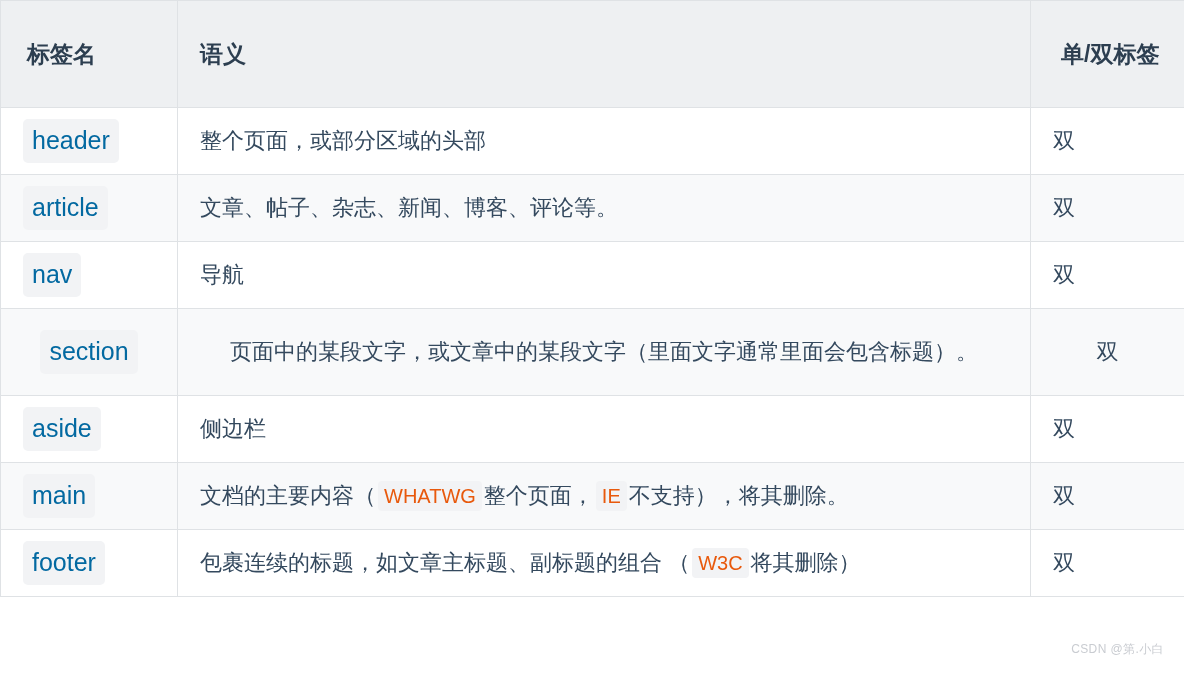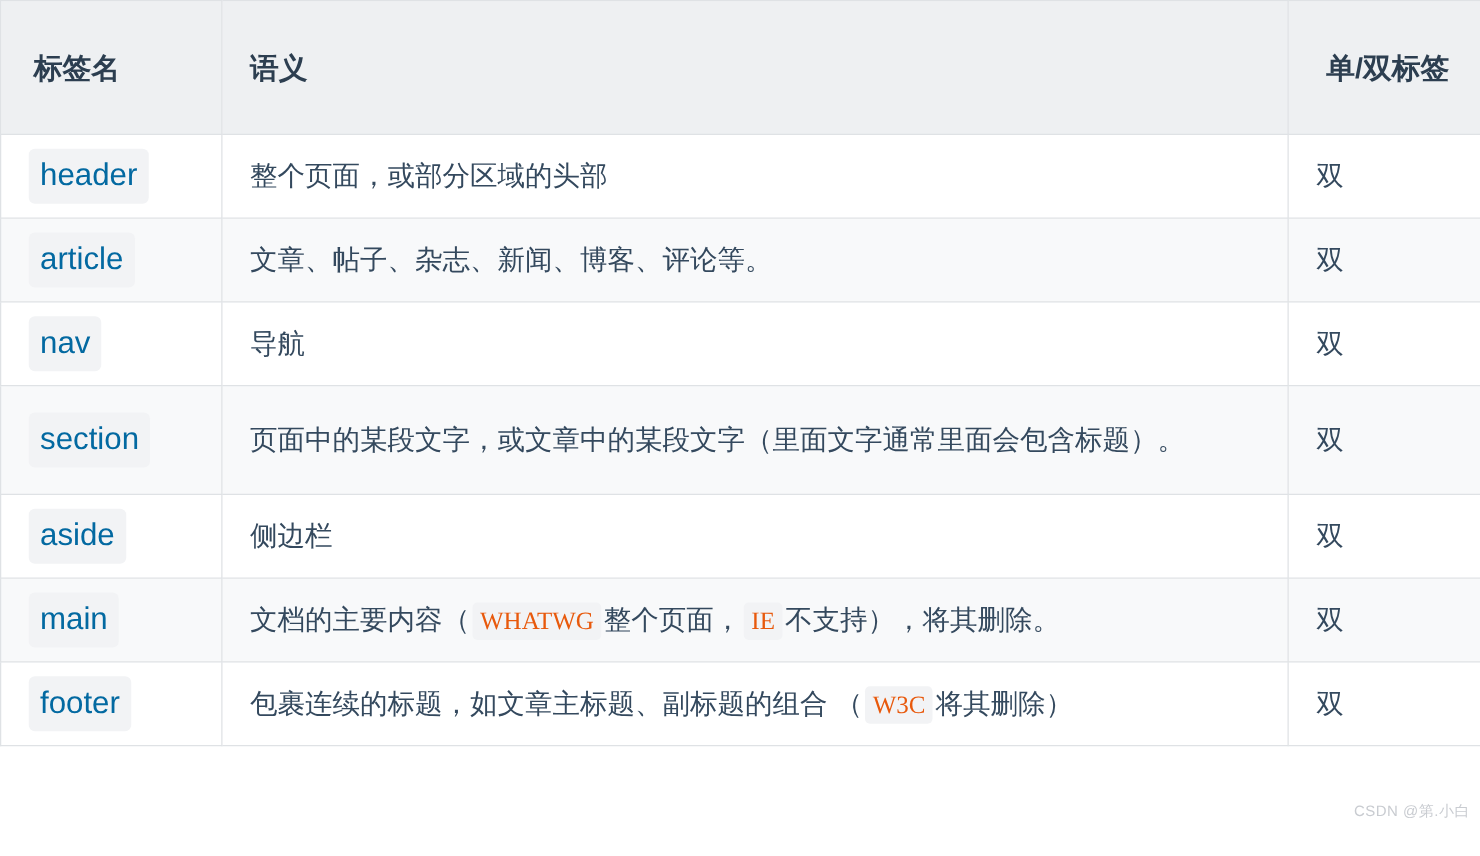--- a/index.html
+++ b/index.html
@@ -44,21 +44,21 @@
     text-align: left;
     height: 107px;
     padding-top: 10px;
     padding-bottom: 10px;
   }
   thead th.th-tag  { padding-left: 26px; }
   thead th.th-sem  { padding-left: 22px; }
   thead th.th-pair { padding-left: 30px; padding-right: 14px; }
 
   table.ref-table tbody tr { height: 67px; }
-  table.ref-table tbody tr.tall { height: 87px; }
+  table.ref-table tbody tr.tall { height: 87px; text-align: center; }
   table.ref-table tbody tr:nth-child(even) > td { background: #f8f9fa; }
   table.ref-table tbody tr:nth-child(odd)  > td { background: #ffffff; }
 
   td.cell-tag {
     padding-left: 26px;
     padding-right: 10px;
   }
   td.cell-sem {
     color: #34495e;
     font-size: 22px;
@@ -81,33 +81,33 @@
     font-size: 25px;
     line-height: 1.35;
     border-radius: 5px;
     padding: 5px 9px;
     white-space: nowrap;
   }
   .code-inline {
     display: inline-block;
     background: #f2f3f5;
     color: #e8590c;
-    font-family: Liberation Serif, serif;
+    font-family: Liberation Sans, sans-serif;
     font-size: 20px;
     line-height: 1.3;
     border-radius: 4px;
     padding: 2px 6px;
     margin: 0 2px;
     white-space: nowrap;
     vertical-align: baseline;
   }
 
   .watermark {
     position: absolute;
-    right: 8px;
+    right: 20px;
     bottom: 4px;
     font-size: 12px;
     color: #c9ccd1;
     letter-spacing: 0.4px;
     white-space: nowrap;
     pointer-events: none;
     user-select: none;
   }
 </style>
 </head>

